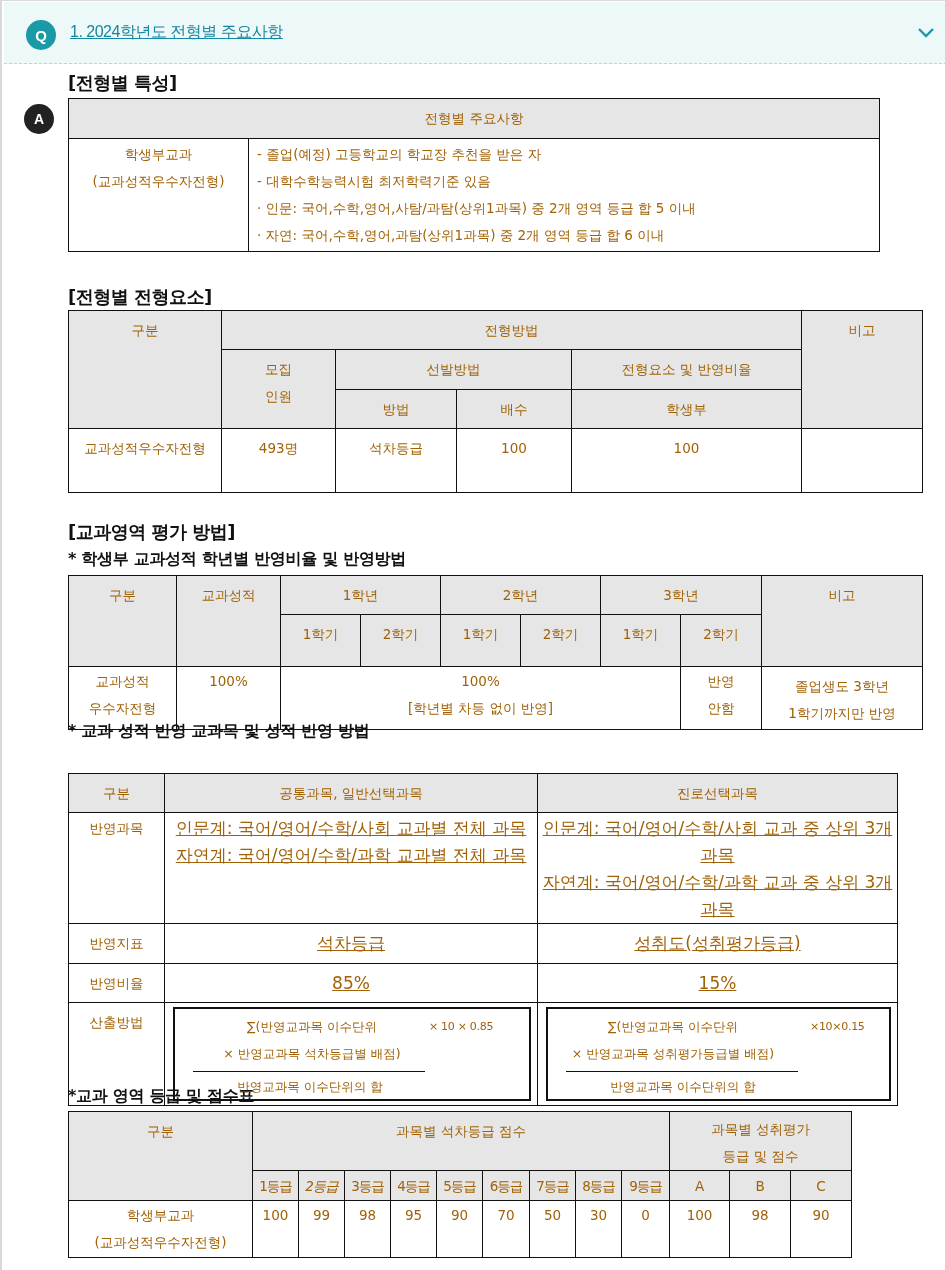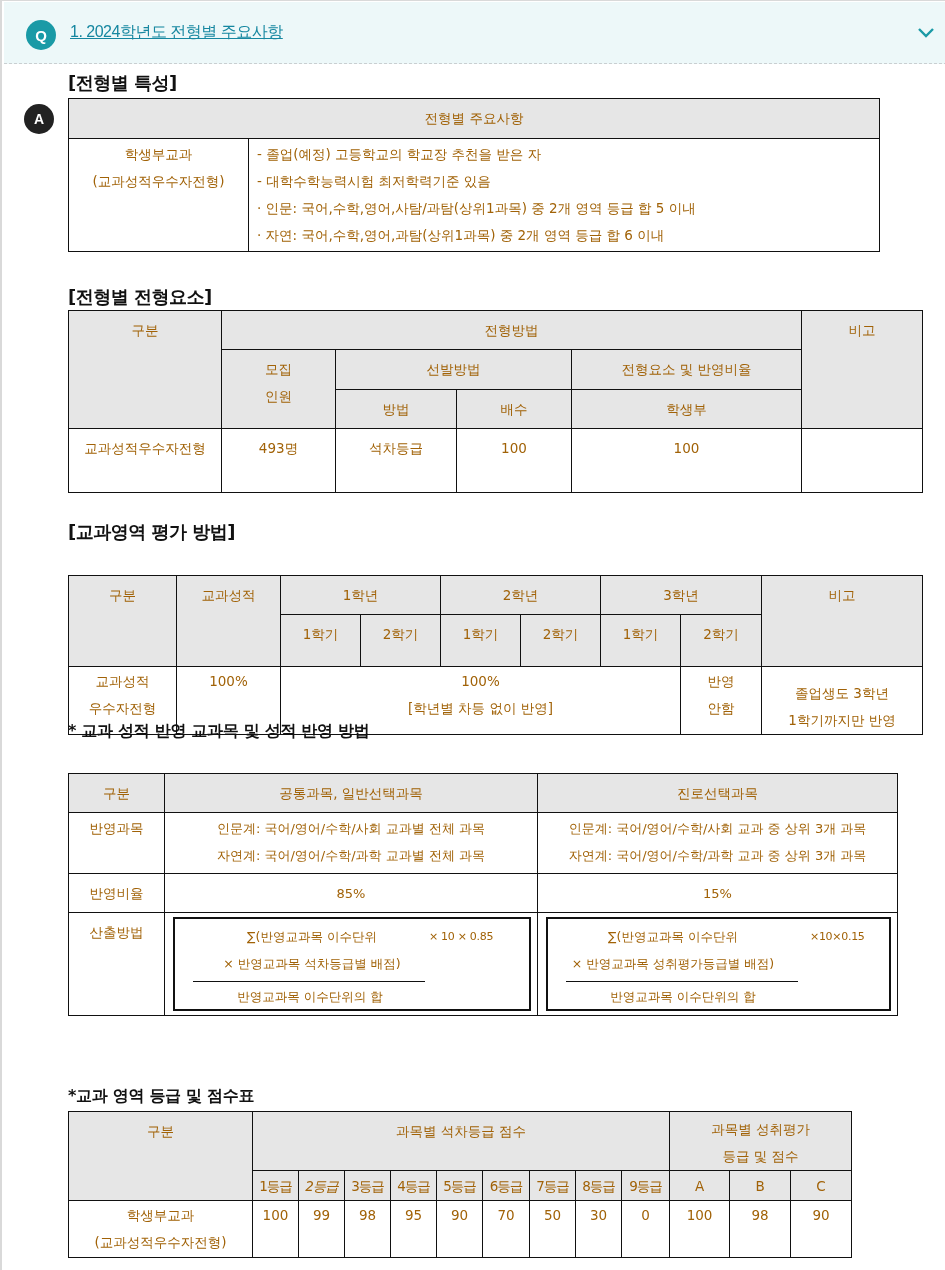--- a/index.html
+++ b/index.html
@@ -51,21 +51,21 @@
   table {
     position: absolute; border-collapse: collapse; table-layout: fixed;
     font-size: 13.5px; color: #a16207;
   }
   td {
     border: 1px solid #111; text-align: center; vertical-align: top;
     padding: 6px 4px 0 4px; line-height: 27px;
   }
   td.h { background: #e6e6e6; }
   td.left { text-align: left; padding-left: 8px; }
-  .small { font-size: 13px; }
+  .small { font-size: 17px; text-decoration: underline; }
   .formula-box {
     border: 2px solid #111; margin: 2px 6px 2px 8px; height: 94px; position: relative;
     font-size: 12.5px; line-height: 27px;
   }
   .formula-box .num1 { position: absolute; left: 0; width: 250px; top: 4px; text-align: center; }
   .formula-box .num2 { position: absolute; left: 0; width: 250px; top: 31px; text-align: center; }
   .formula-box .mult { position: absolute; top: 4px; font-size: 11px; letter-spacing: -0.3px; }
   .formula-box .bar { position: absolute; left: 18px; width: 232px; top: 62px; border-top: 1px solid #111; }
   .formula-box .den { position: absolute; left: 0; width: 270px; top: 64px; text-align: center; }
 </style>
@@ -143,20 +143,21 @@
       <td>493명</td>
       <td>석차등급</td>
       <td>100</td>
       <td>100</td>
       <td></td>
     </tr>
   </tbody>
     </table>
 
   <div class="heading" style="left:66px; top:519px;">[교과영역 평가 방법]</div>
+  <div class="subheading" style="left:66px; top:548px;">* 학생부 교과성적 학년별 반영비율 및 반영방법</div>
   <table style="left:66px; top:574px; width:854px;">
     <colgroup>
       <col style="width:108px">
         <col style="width:104px">
       <col style="width:80px">
         <col style="width:80px">
       <col style="width:80px">
         <col style="width:80px">
       <col style="width:80px">
         <col style="width:81px">
@@ -186,21 +187,21 @@
       </td>
       <td style="padding-top:1px;">100%</td>
       <td colspan="5" style="padding-top:1px;">
         <div>100%</div>
         <div>[학년별 차등 없이 반영]</div>
       </td>
       <td style="padding-top:1px;">
         <div>반영</div>
         <div>안함</div>
       </td>
-      <td style="padding-top:13px;text-align:center;">
+      <td style="padding-top:6px;text-align:center;">
         <div>졸업생도 3학년</div>
         <div>1학기까지만 반영</div>
       </td>
     </tr>
   </tbody>
     </table>
 
   <div class="subheading" style="left:66px; top:720px;">* 교과 성적 반영 교과목 및 성적 반영 방법</div>
   <table style="left:66px; top:772px; width:829px;">
     <colgroup>
@@ -217,20 +218,25 @@
     <tr style="height:61px;">
       <td style="padding-top:2px;">반영과목</td>
       <td class="small" style="padding-top:2px;">
         <div>인문계: 국어/영어/수학/사회 교과별 전체 과목</div>
         <div>자연계: 국어/영어/수학/과학 교과별 전체 과목</div>
       </td>
       <td class="small" style="padding-top:2px;">
         <div>인문계: 국어/영어/수학/사회 교과 중 상위 3개 과목</div>
         <div>자연계: 국어/영어/수학/과학 교과 중 상위 3개 과목</div>
       </td>
+    </tr>
+    <tr style="height:40px;">
+      <td>반영지표</td>
+      <td class="small">석차등급</td>
+      <td class="small">성취도(성취평가등급)</td>
     </tr>
     <tr style="height:39px;">
       <td>반영비율</td>
       <td class="small">85%</td>
       <td class="small">15%</td>
     </tr>
     <tr style="height:103px;">
       <td>산출방법</td>
       <td style="padding:2px 0 0 0;">
         <div class="formula-box">

